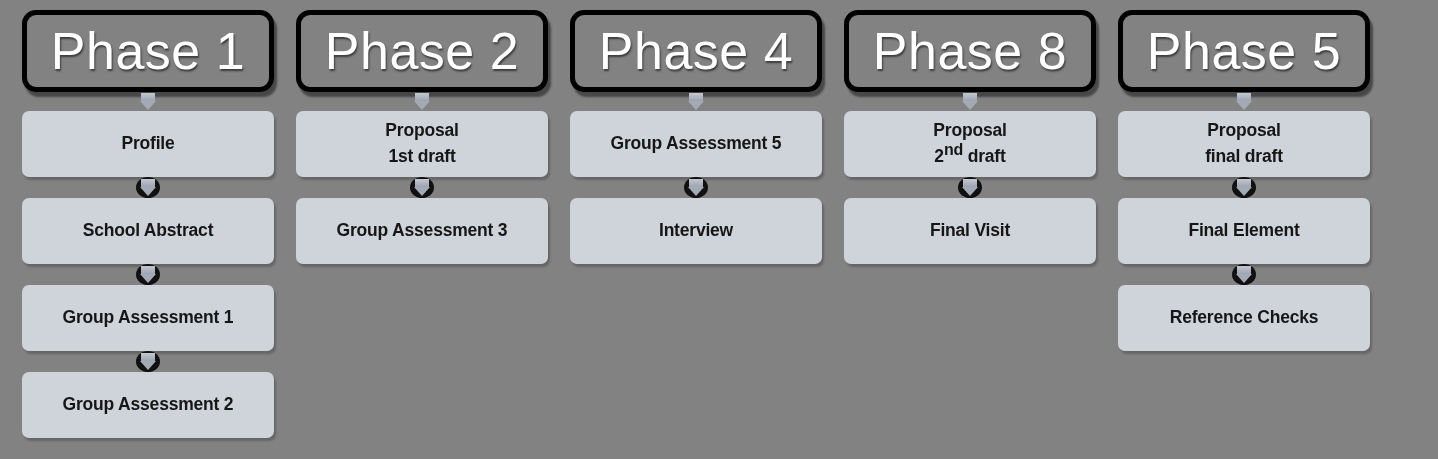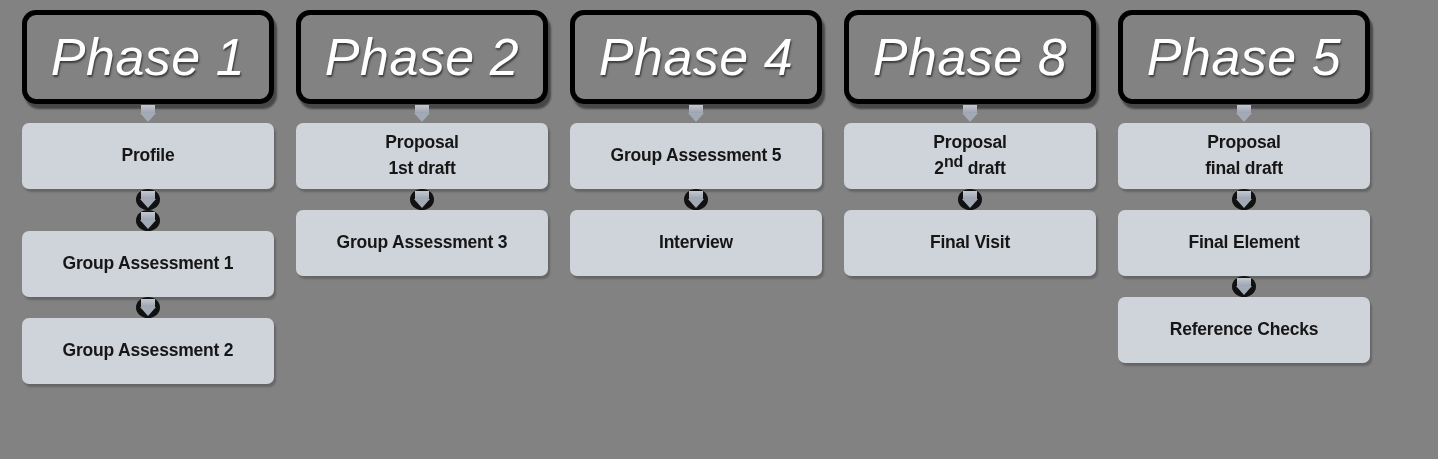--- a/index.html
+++ b/index.html
@@ -31,36 +31,35 @@
     width: 252px;
     margin-left: 22px;
     display: flex;
     flex-direction: column;
     align-items: stretch;
   }
 
   
   .phase-header {
     position: relative;
-    height: 94px;
+    height: 82px;
     border-radius: 14px;
     background: linear-gradient(to bottom,
         #0d2e5e 0%,
         #113col 0%,
         #12396f 42%,
         #1b4a86 72%,
         #15407a 92%,
         #0e2f5f 100%);
     border: 5px solid #000000;
     box-sizing: border-box;
     display: flex;
     align-items: center;
     justify-content: center;
     box-shadow: 3px 5px 2px rgba(0,0,0,0.45);
-    font-style: italic;
   }
   .phase-header-label {
     color: #ffffff;
     font-size: 52px;
     font-weight: 300;
     letter-spacing: 0.5px;
     line-height: 1;
     text-shadow: 1px 2px 2px rgba(0,0,0,0.55);
     white-space: nowrap;
   }
@@ -158,20 +157,23 @@
       <div class="task-box">
         <div class="task-label">Profile</div>
       </div>
       <div class="connector ringed">
         <div class="ring"></div>
         <div class="arrow-shape">
           <div class="head"></div>
           <div class="tip"></div>
         </div>
       </div>
+      <div class="task-box">
+        <div class="task-label">School Abstract</div>
+      </div>
       <div class="connector ringed">
         <div class="ring"></div>
         <div class="arrow-shape">
           <div class="head"></div>
           <div class="tip"></div>
         </div>
       </div>
       <div class="task-box">
         <div class="task-label">Group Assessment 1</div>
       </div>

